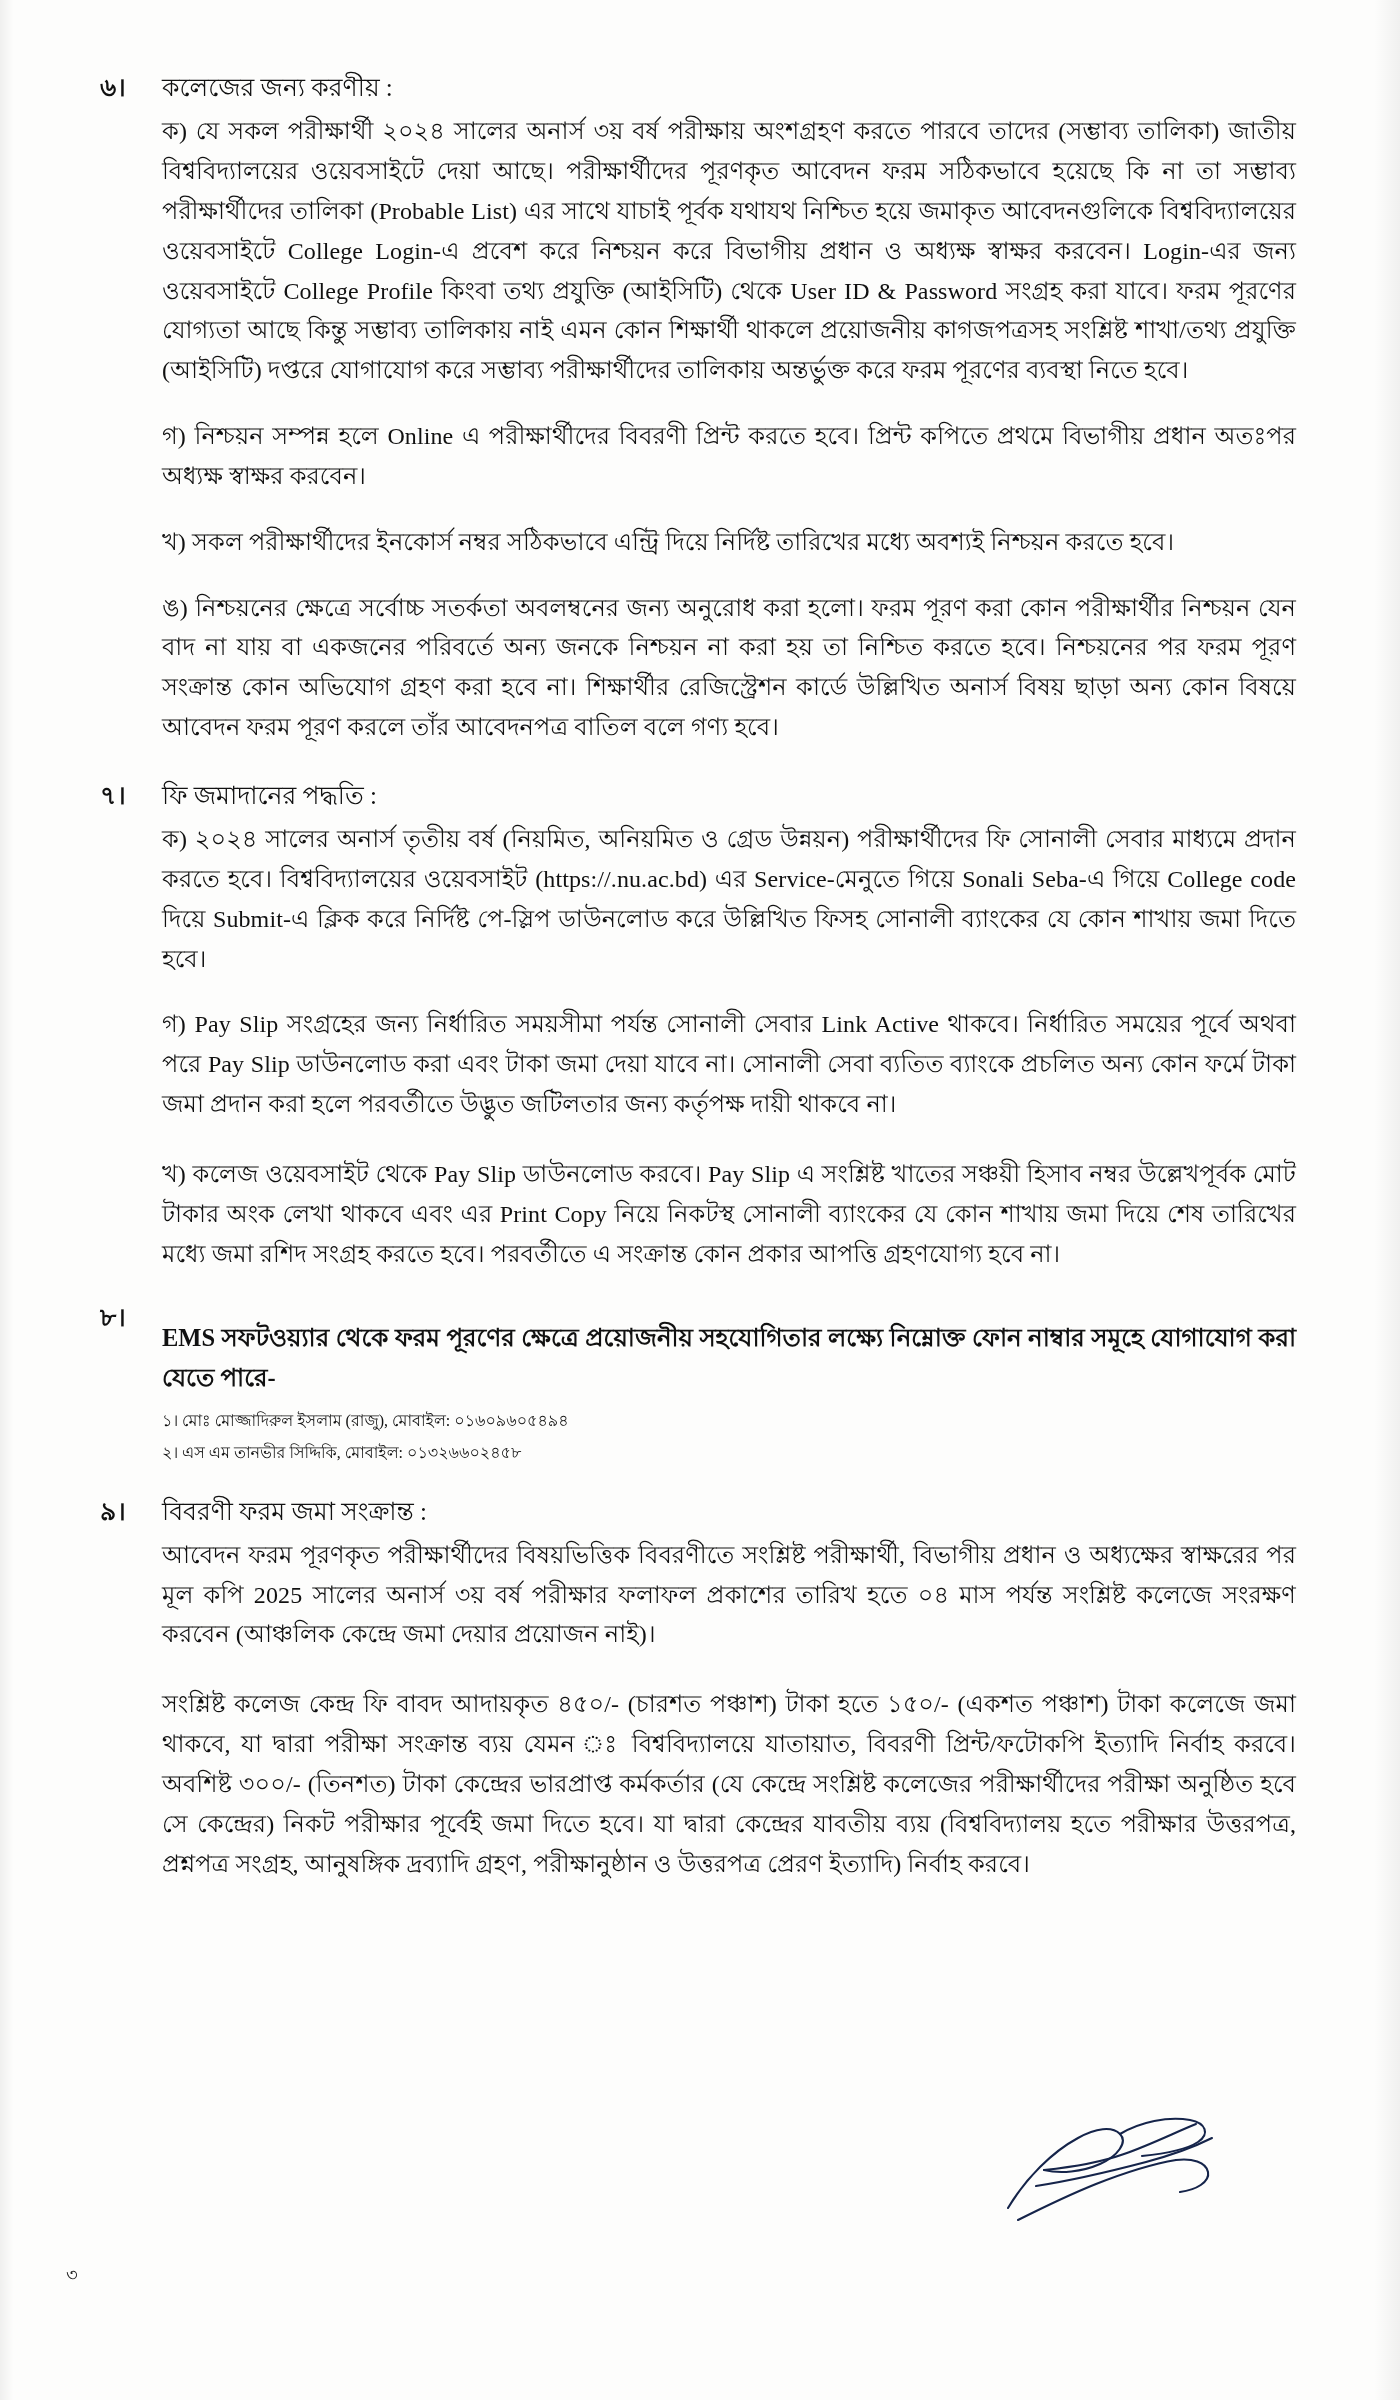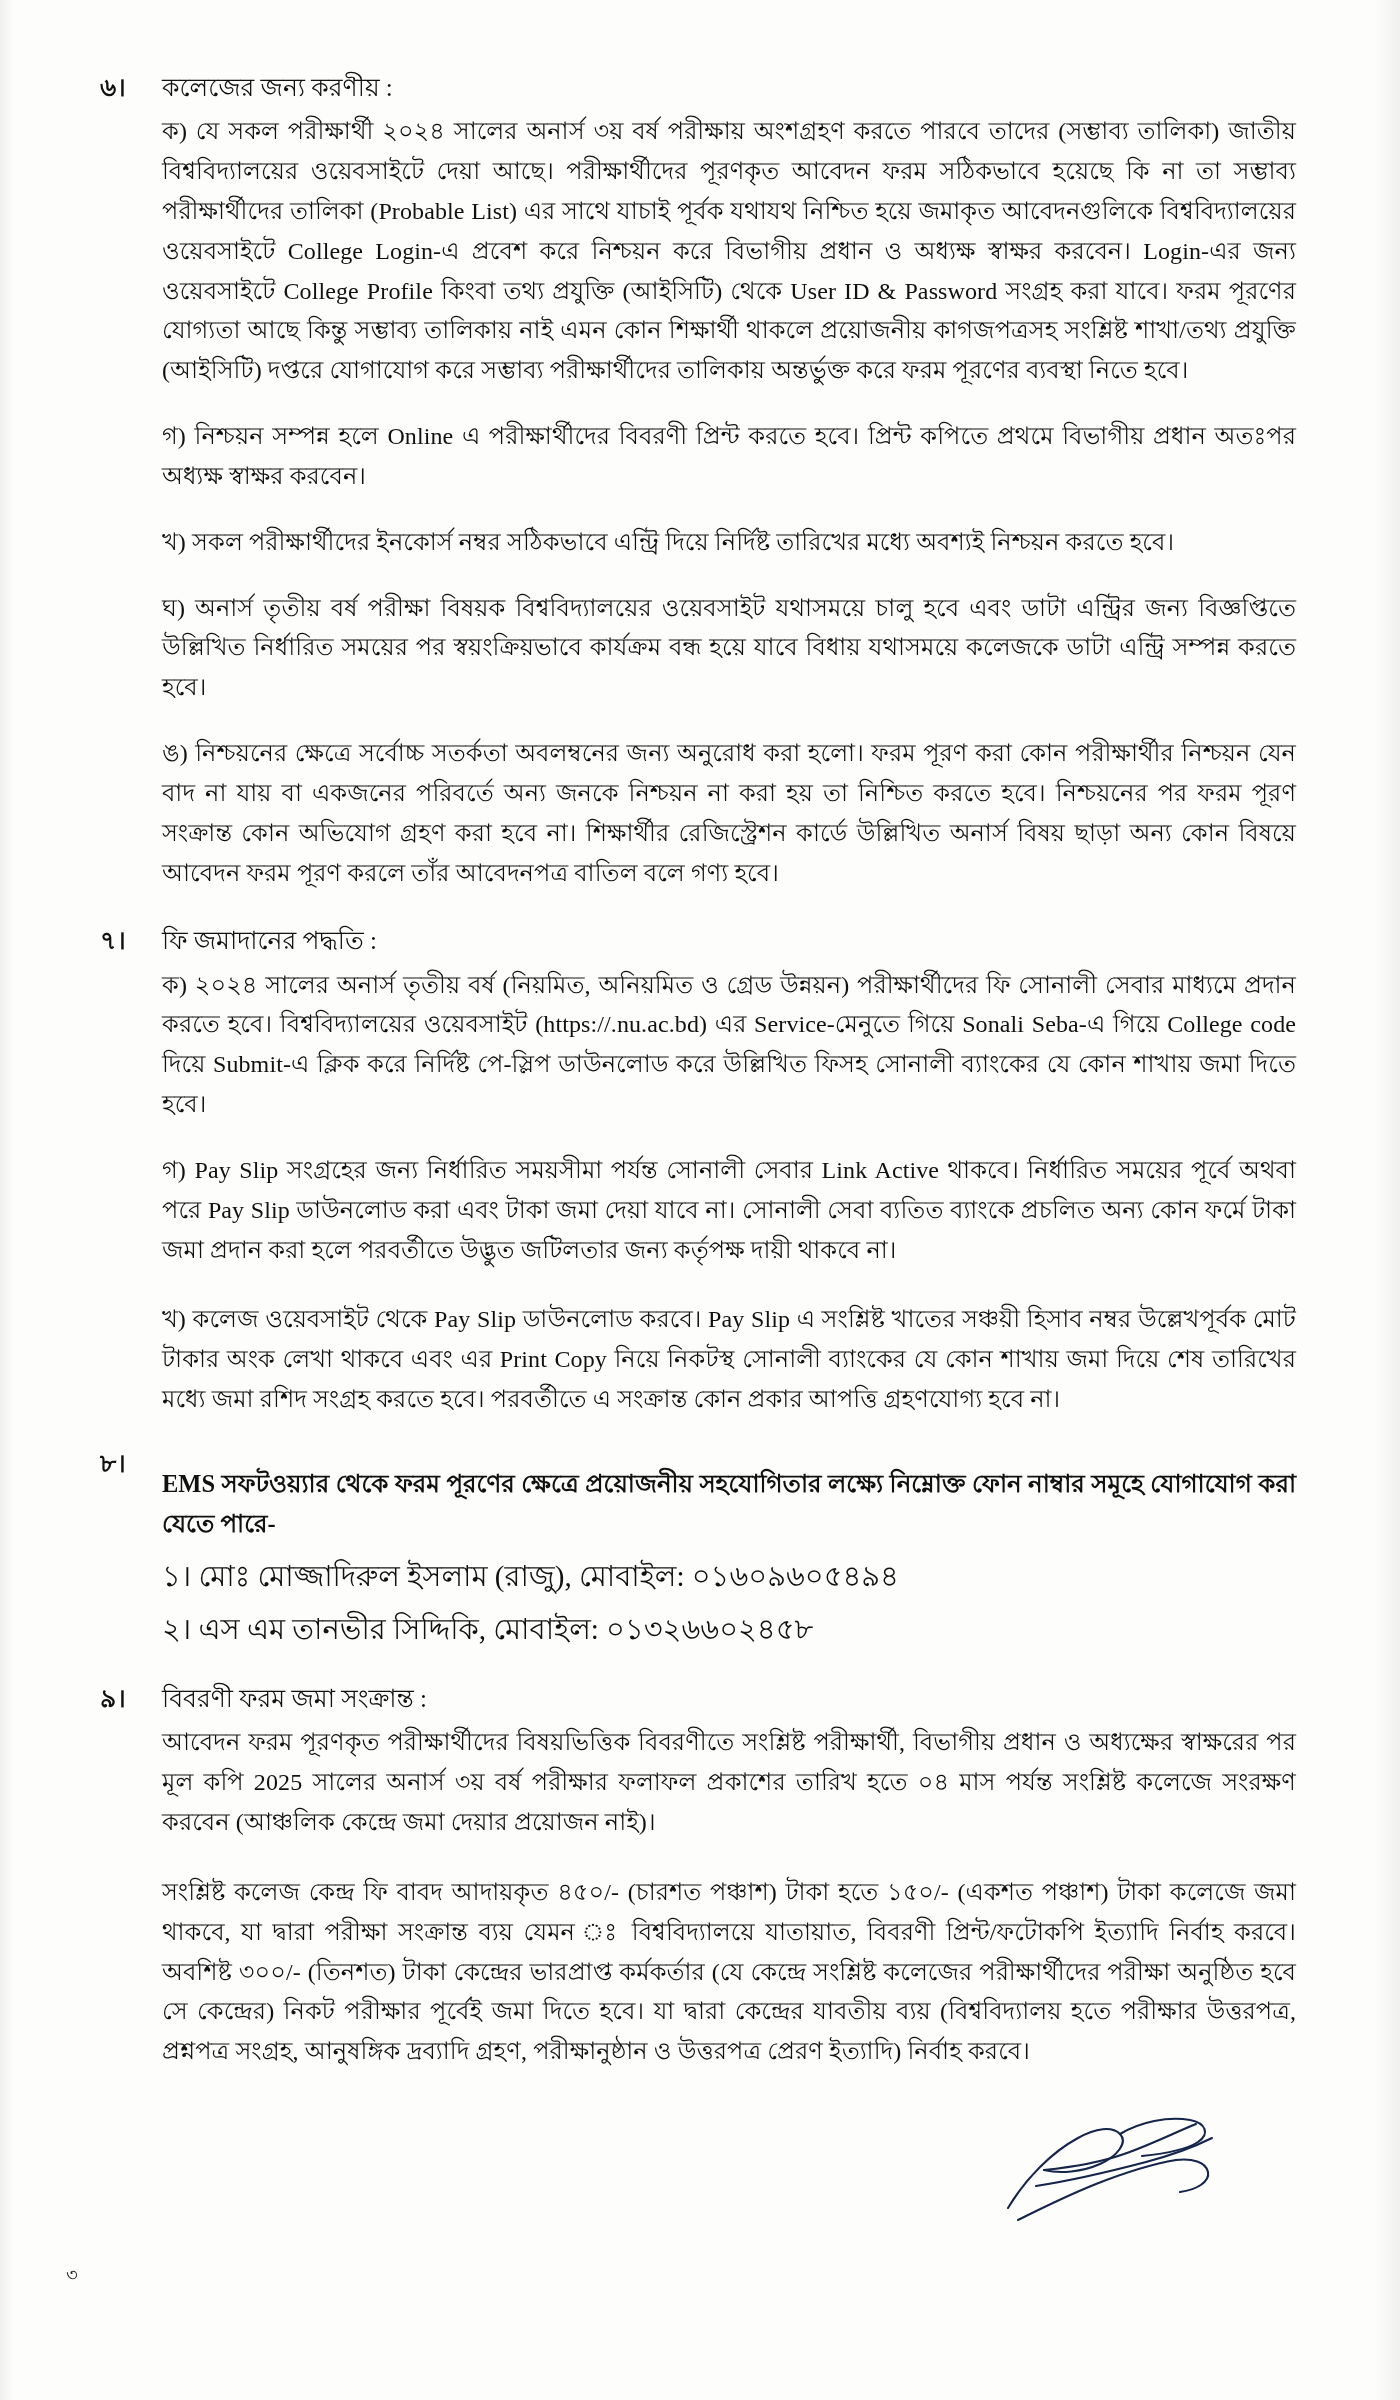--- a/index.html
+++ b/index.html
@@ -85,21 +85,21 @@
     line-height: 1.66;
     text-align: justify;
     text-justify: inter-word;
     letter-spacing: 0.1px;
   }
   p.para.last {
     margin-bottom: 30px;
   }
   .contact-line {
     margin: 0 0 6px 0;
-    font-size: 29px;
+    font-size: 16px;
     line-height: 1.62;
     text-align: left;
   }
   .contact-list {
     margin-top: 10px;
     margin-bottom: 28px;
   }
 
   
   .signature {
@@ -129,21 +129,20 @@
 
     <div class="section">
       <div class="sec-head">
         <div class="sec-num">৬।</div>
         <div class="sec-title">কলেজের জন্য করণীয় :</div>
       </div>
       <div class="body">
         <p class="para">ক) যে সকল পরীক্ষার্থী ২০২৪ সালের অনার্স ৩য় বর্ষ পরীক্ষায় অংশগ্রহণ করতে পারবে তাদের (সম্ভাব্য তালিকা) জাতীয় বিশ্ববিদ্যালয়ের ওয়েবসাইটে দেয়া আছে। পরীক্ষার্থীদের পূরণকৃত আবেদন ফরম সঠিকভাবে হয়েছে কি না তা সম্ভাব্য পরীক্ষার্থীদের তালিকা (Probable List) এর সাথে যাচাই পূর্বক যথাযথ নিশ্চিত হয়ে জমাকৃত আবেদনগুলিকে বিশ্ববিদ্যালয়ের ওয়েবসাইটে College Login-এ প্রবেশ করে নিশ্চয়ন করে বিভাগীয় প্রধান ও অধ্যক্ষ স্বাক্ষর করবেন। Login-এর জন্য ওয়েবসাইটে College Profile কিংবা তথ্য প্রযুক্তি (আইসিটি) থেকে User ID &amp; Password সংগ্রহ করা যাবে। ফরম পূরণের যোগ্যতা আছে কিন্তু সম্ভাব্য তালিকায় নাই এমন কোন শিক্ষার্থী থাকলে প্রয়োজনীয় কাগজপত্রসহ সংশ্লিষ্ট শাখা/তথ্য প্রযুক্তি (আইসিটি) দপ্তরে যোগাযোগ করে সম্ভাব্য পরীক্ষার্থীদের তালিকায় অন্তর্ভুক্ত করে ফরম পূরণের ব্যবস্থা নিতে হবে।</p>
         <p class="para">গ) নিশ্চয়ন সম্পন্ন হলে Online এ পরীক্ষার্থীদের বিবরণী প্রিন্ট করতে হবে। প্রিন্ট কপিতে প্রথমে বিভাগীয় প্রধান অতঃপর অধ্যক্ষ স্বাক্ষর করবেন।</p>
         <p class="para">খ) সকল পরীক্ষার্থীদের ইনকোর্স নম্বর সঠিকভাবে এন্ট্রি দিয়ে নির্দিষ্ট তারিখের মধ্যে অবশ্যই নিশ্চয়ন করতে হবে।</p>
-        <p class="para">ঘ) অনার্স তৃতীয় বর্ষ পরীক্ষা বিষয়ক বিশ্ববিদ্যালয়ের ওয়েবসাইট যথাসময়ে চালু হবে এবং ডাটা এন্ট্রির জন্য বিজ্ঞপ্তিতে উল্লিখিত নির্ধারিত সময়ের পর স্বয়ংক্রিয়ভাবে কার্যক্রম বন্ধ হয়ে যাবে বিধায় যথাসময়ে কলেজকে ডাটা এন্ট্রি সম্পন্ন করতে হবে।</p>
         <p class="para last">ঙ) নিশ্চয়নের ক্ষেত্রে সর্বোচ্চ সতর্কতা অবলম্বনের জন্য অনুরোধ করা হলো। ফরম পূরণ করা কোন পরীক্ষার্থীর নিশ্চয়ন যেন বাদ না যায় বা একজনের পরিবর্তে অন্য জনকে নিশ্চয়ন না করা হয় তা নিশ্চিত করতে হবে। নিশ্চয়নের পর ফরম পূরণ সংক্রান্ত কোন অভিযোগ গ্রহণ করা হবে না। শিক্ষার্থীর রেজিস্ট্রেশন কার্ডে উল্লিখিত অনার্স বিষয় ছাড়া অন্য কোন বিষয়ে আবেদন ফরম পূরণ করলে তাঁর আবেদনপত্র বাতিল বলে গণ্য হবে।</p>
       </div>
     </div>
 
     <div class="section">
       <div class="sec-head">
         <div class="sec-num">৭।</div>
         <div class="sec-title">ফি জমাদানের পদ্ধতি :</div>
       </div>
       <div class="body">

